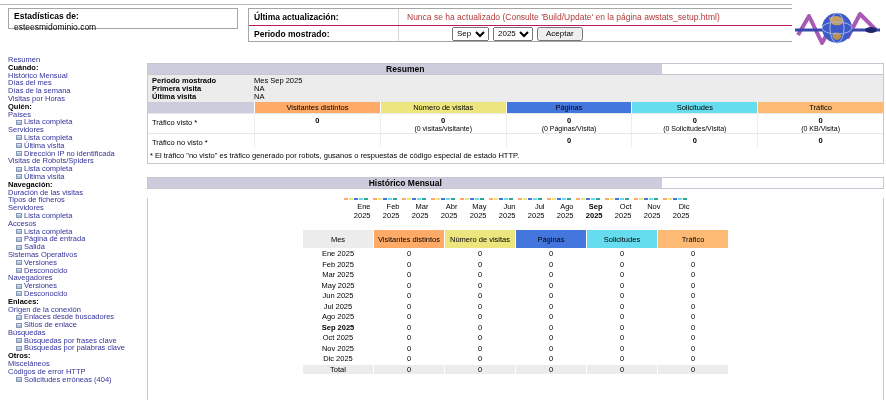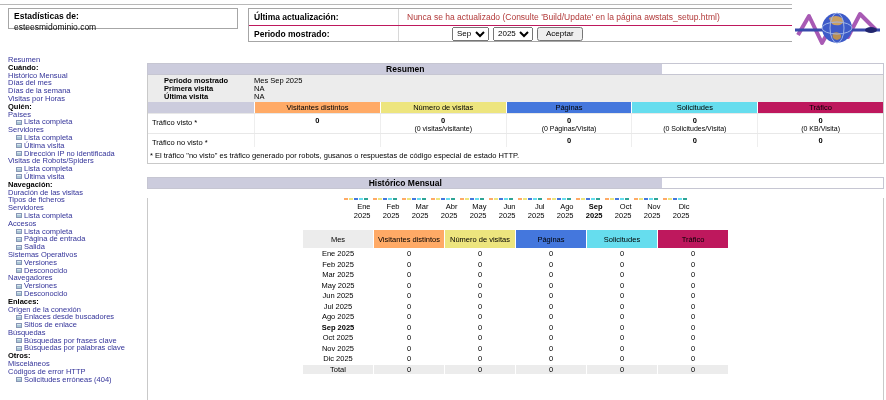--- a/index.html
+++ b/index.html
@@ -40,26 +40,26 @@
   .content { position:absolute; left:147px; top:63px; width:737px; }
   .sec-title { position:relative; height:12px; border:1px solid #c6c6d2;
                background:linear-gradient(90deg,#CCCCDD 0,#CCCCDD 70%,#fff 70%); }
   .sec-title .txt { position:absolute; left:0; top:0; width:70%; text-align:center;
                     line-height:11px; font-weight:bold; font-size:8.5px; }
   .sec-box { border:1px solid #c9c9c9; border-top:none; background:#fff; }
 
   
   .info-rows { background:#ECECEC; padding:2px 0; }
   .info-row { display:flex; line-height:7.8px; font-size:7.5px; }
-  .info-label { width:106px; padding-left:16px; font-weight:bold; }
+  .info-label { width:106px; padding-left:4px; font-weight:bold; }
   .m-head { display:flex; height:11px; line-height:11px; text-align:center; font-size:7.5px; }
   .m-first { width:106px; background:#CCCCDD; }
   .m-col { flex:1; margin-left:1px; }
   .c-unique{background:#FFAA66}.c-visits{background:#EDE57E}.c-pages{background:#4477DD}
-  .c-hits{background:#66DDEE}.c-band{background:#be185d}
+  .c-hits{background:#66DDEE}.c-band{background:#fdba74}
   .s-row { display:flex; border-top:1px solid #e8e8e8; font-size:7.5px; }
   .s-label { width:106px; padding:4px 0 0 4px; }
   .s-cell { flex:1; text-align:center; border-left:1px solid #eee; padding:2px 0 1px; }
   .s-cell .v { font-weight:bold; }
   .s-cell .s { font-size:7px; }
   .footnote { font-size:7.5px; padding:4px 2px 3px; }
 
   
   .sec2 { margin-top:13px; }
   .m-box { height:203px; }

